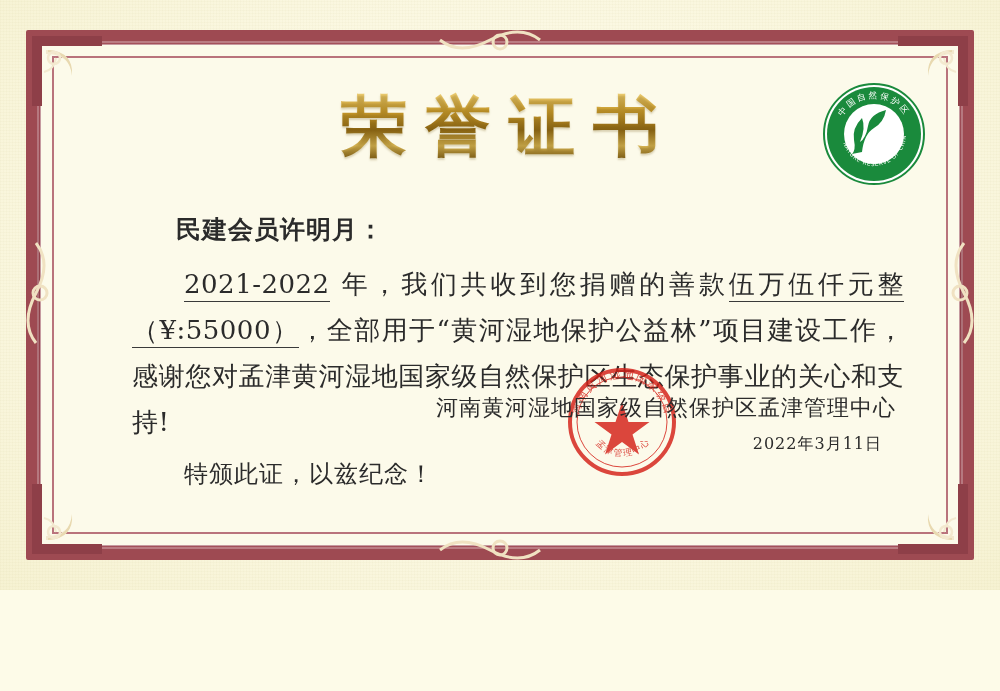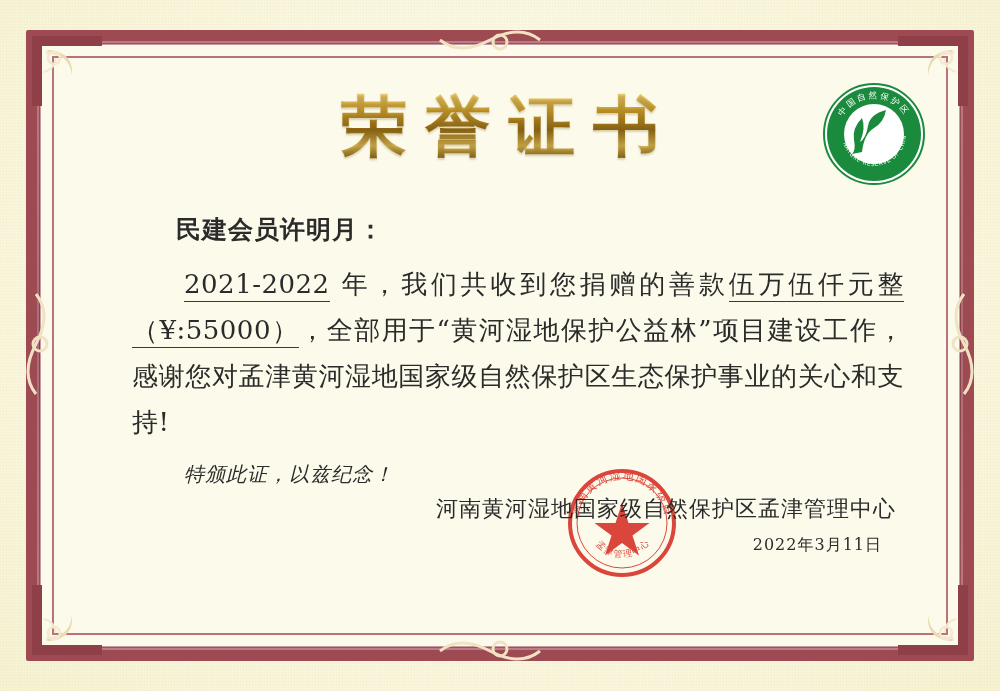--- a/index.html
+++ b/index.html
@@ -11,21 +11,21 @@
     width: 1000px;
     height: 691px;
     font-family: "Liberation Serif", serif;
     overflow: hidden;
   }
 
   
   .certificate {
     position: relative;
     width: 1000px;
-    height: 691px;
+    height: 590px;
     background:
       radial-gradient(ellipse at 50% 45%, #fefdf0 0%, #fbf8e2 55%, #f6f2d2 100%);
     box-sizing: border-box;
   }
 
   
   .paper-texture {
     position: absolute;
     inset: 0;
     background-image:
@@ -156,22 +156,21 @@
     text-align: justify;
     letter-spacing: 0.5px;
     font-size: 26px;
     line-height: 46px;
   }
   .indent { display: inline-block; width: 52px; }
   .ul { border-bottom: 1.5px solid #3a3a3a; padding-bottom: 2px; }
   .para2 {
     margin-top: 6px;
     letter-spacing: 1px;
-    font-size: 20px;
-    font-style: italic;
+    font-size: 24px;
   }
 
   
   .sign-block {
     position: absolute;
     right: 44px;
     bottom: 64px;
     text-align: right;
     font-family: "DejaVu Serif", serif;
     color: #2b2b2b;

